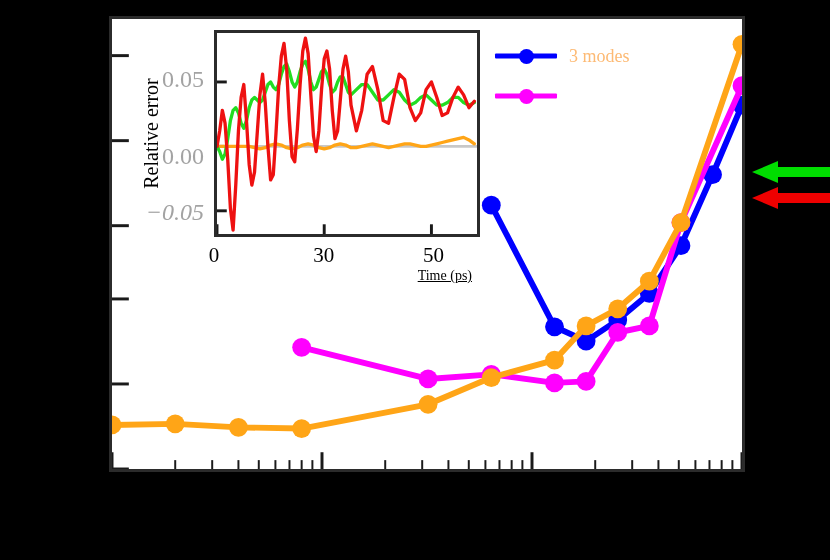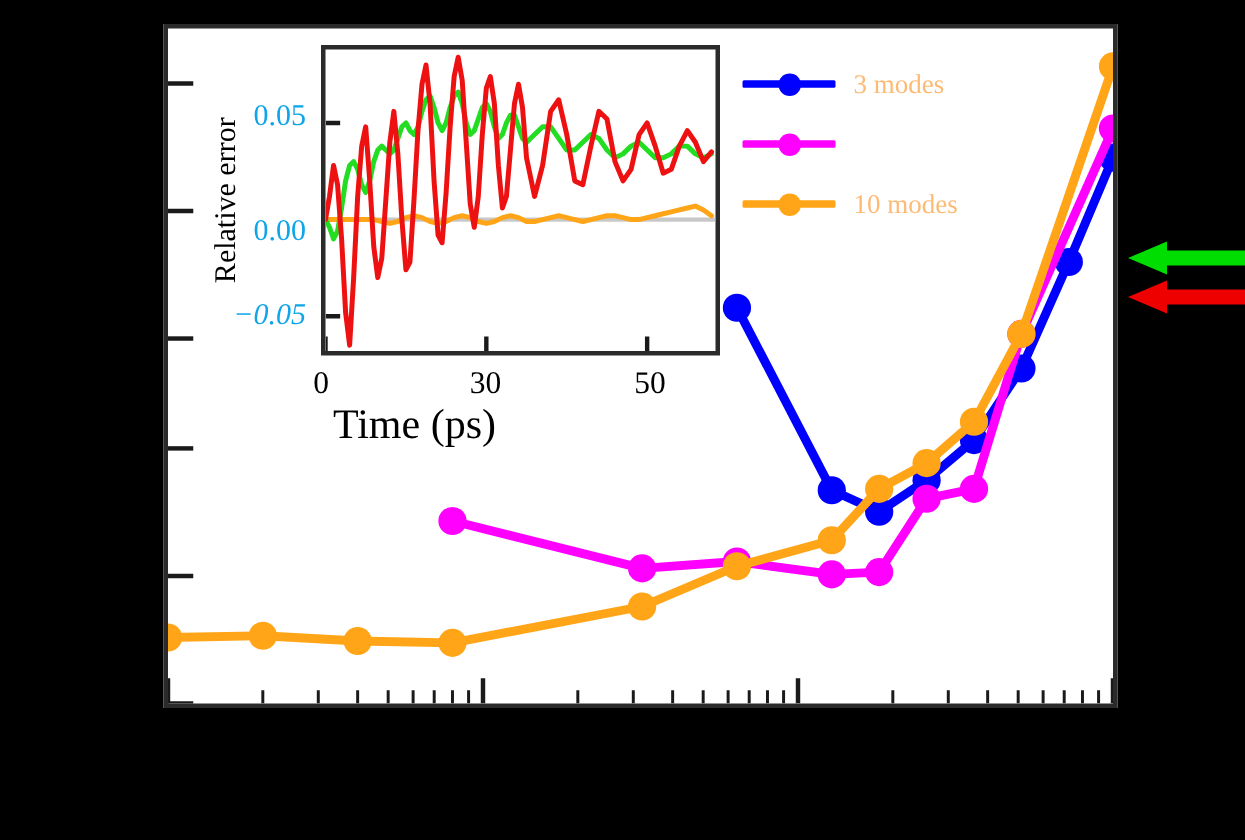--- a/index.html
+++ b/index.html
@@ -28,30 +28,30 @@
   
   .inset-ylabel{
     position:absolute;left:136px;top:28px;width:30px;height:210px;
     color:#000;font-size:20px;
     display:flex;align-items:center;justify-content:center;
   }
   .inset-ylabel span{
     transform:rotate(-90deg);white-space:nowrap;display:block;
   }
   .inset-ytick{
-    position:absolute;color:#0ea5e9;font-size:20px;text-align:right;
+    position:absolute;color:#a3a3a3;font-size:24px;text-align:right;
     width:78px;white-space:nowrap;
   }
   .inset-xtick{
     position:absolute;color:#000;font-size:21px;text-align:center;
     width:50px;white-space:nowrap;
   }
   .inset-xlabel{
     position:absolute;left:222px;top:268px;width:250px;
-    color:#000;font-size:28px;text-align:left;white-space:nowrap;
+    color:#000;font-size:14px;text-align:right;white-space:nowrap;text-decoration:underline;
   }
 
   
   .legend{
     position:absolute;left:495px;top:36px;width:240px;
   }
   .legend-row{
     display:flex;align-items:center;height:40px;
   }
   .legend-swatch{
@@ -200,27 +200,20 @@
       <span class="legend-label">3 modes</span>
     </div>
 
     <div class="legend-row">
       <span class="legend-swatch">
         <span class="legend-line" id="lline1" style="background: rgb(255, 0, 255);"></span>
         <span class="legend-dot" id="ldot1" style="background: rgb(255, 0, 255);"></span>
       </span>
     </div>
 
-    <div class="legend-row">
-      <span class="legend-swatch">
-        <span class="legend-line" id="lline2" style="background: rgb(255, 165, 23);"></span>
-        <span class="legend-dot" id="ldot2" style="background: rgb(255, 165, 23);"></span>
-      </span>
-      <span class="legend-label">10 modes</span>
-    </div>
 
   </div>
 
   <div class="arrow arrow-green">
     <svg viewBox="0 0 78 24" preserveAspectRatio="none">
       <polygon id="arrow-green-head" points="0,12 26,1 26,23" fill="#00dd00"></polygon>
       <rect id="arrow-green-tail" x="24" y="7" width="54" height="10" fill="#00dd00"></rect>
     </svg>
   </div>
   <div class="arrow arrow-red">

